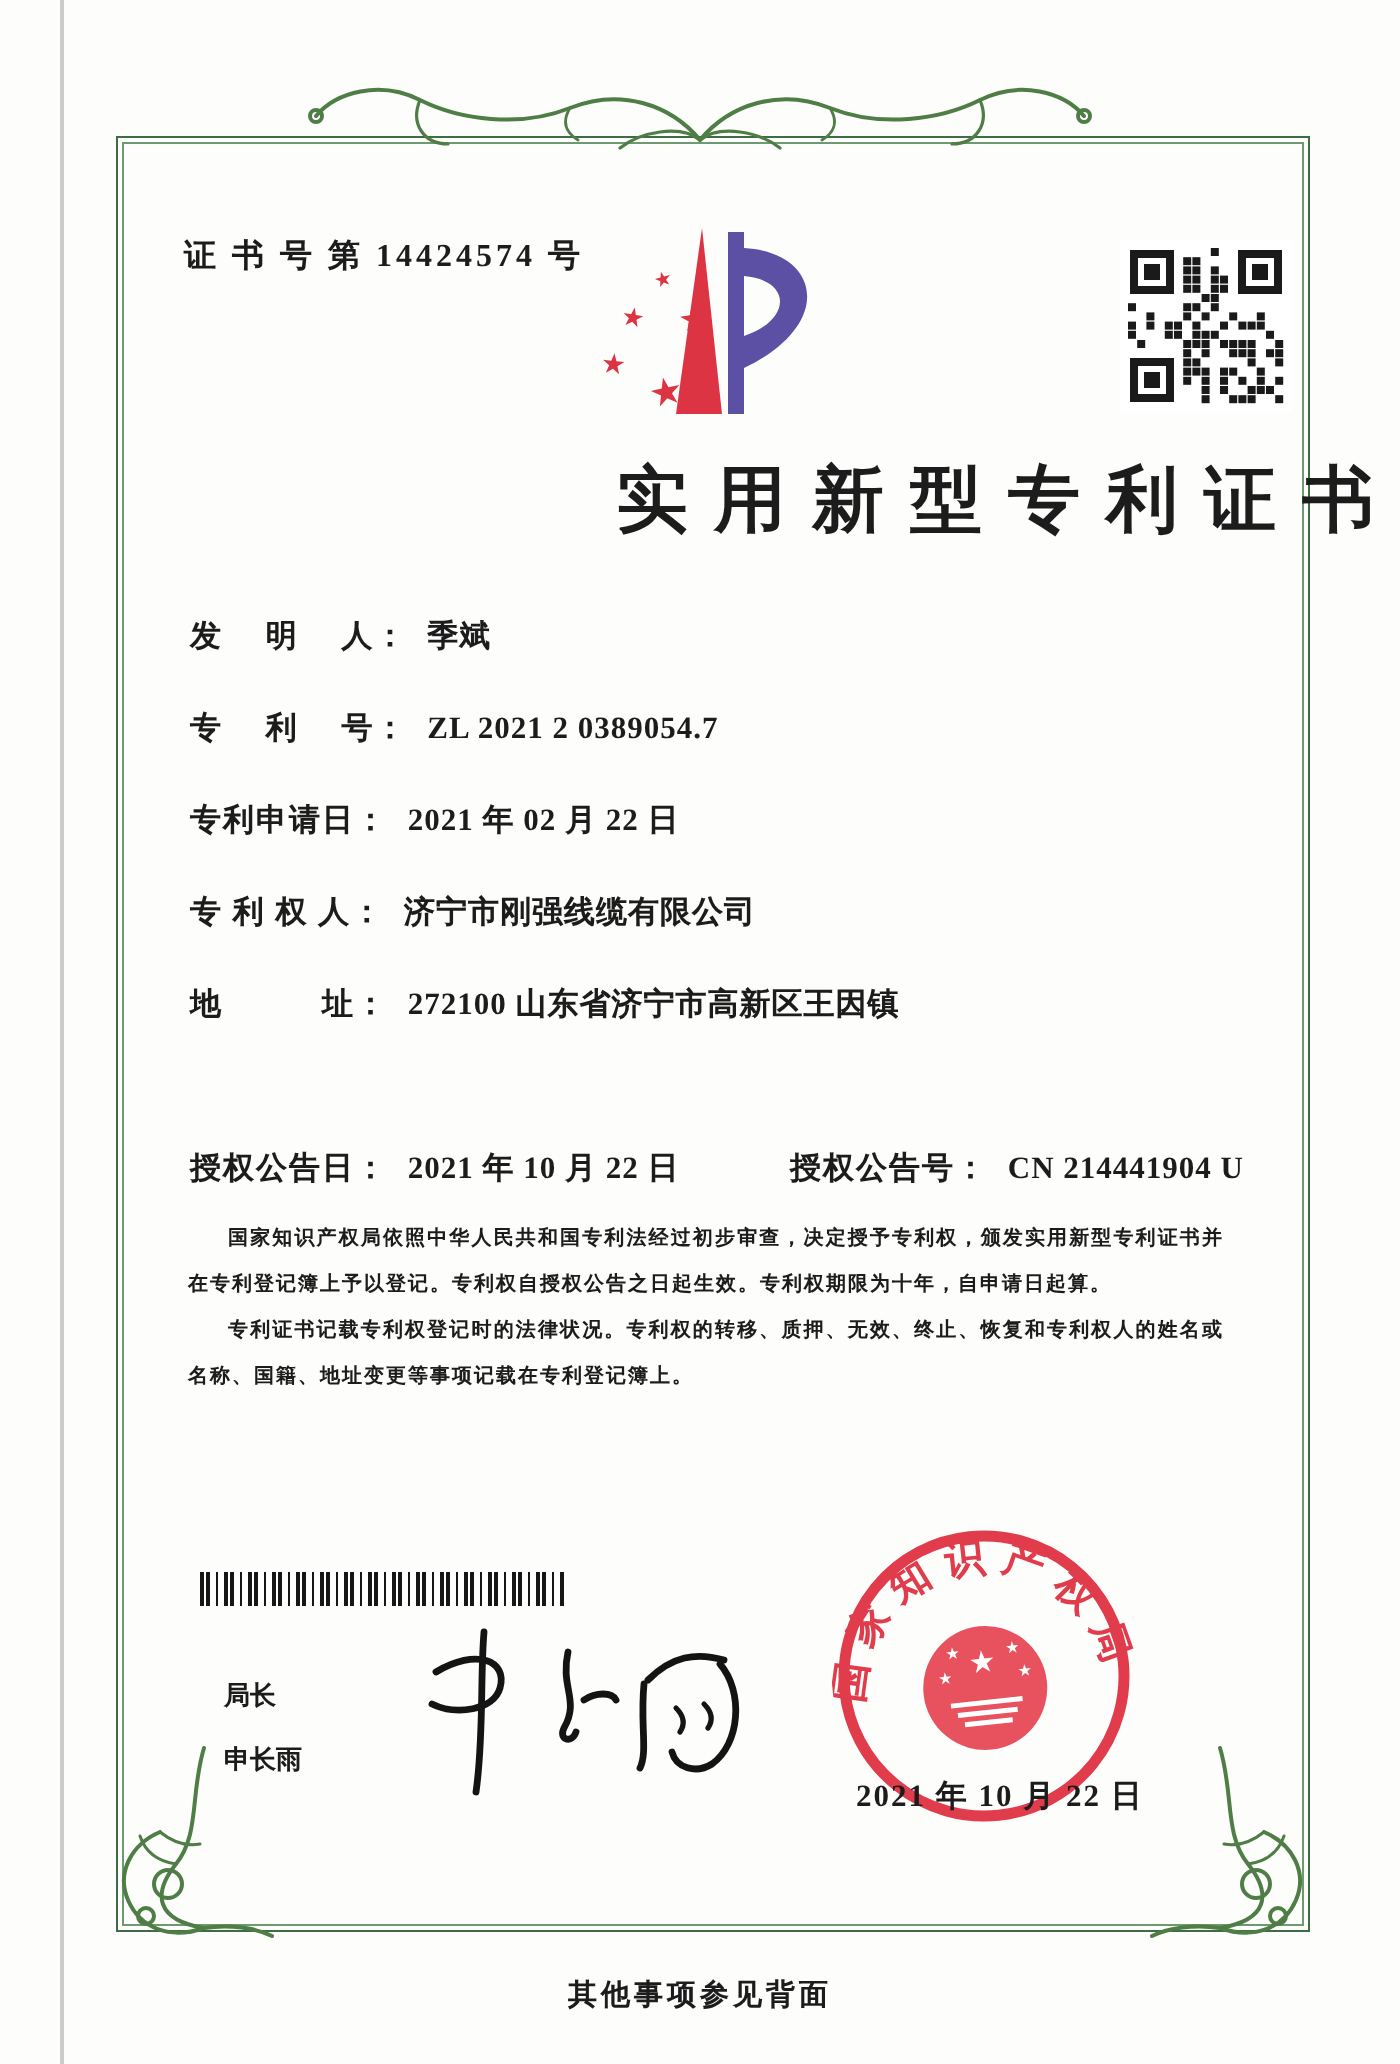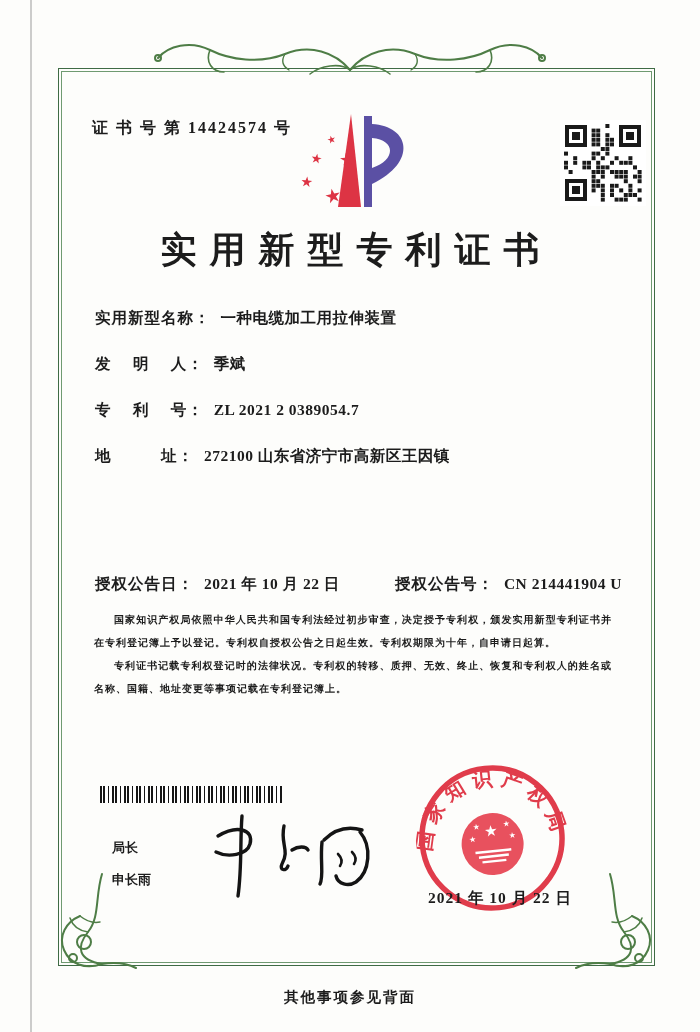--- a/index.html
+++ b/index.html
@@ -14,21 +14,21 @@
   .cert-border .inner { position:absolute; inset:2px; border:1px solid #6f9a71; }
 
   .flourish { position:absolute; }
   svg.line-art { stroke:#4e7d46; fill:none; stroke-width:2; stroke-linecap:round; }
 
   .cert-no { position:absolute; left:92px; top:118px; font-size:16px; font-weight:bold; letter-spacing:2px; }
 
   .logo { position:absolute; left:288px; top:110px; width:134px; height:104px; }
   .qr { position:absolute; left:560px; top:120px; width:86px; height:86px; background:#fff; }
 
-  .title { position:absolute; left:0; top:226px; width:100%; text-align:center;
+  .title { position:absolute; left:0; top:226px; width:100%; text-align:right;
     font-size:36px; font-weight:bold; letter-spacing:13px; text-indent:13px; }
 
   .fields { position:absolute; left:95px; top:308px; list-style:none; }
   .fields li { margin-bottom:25px; font-size:15.5px; white-space:nowrap; height:21px; }
   .f-label { font-weight:bold; letter-spacing:1px; }
   .f-value { font-weight:bold; letter-spacing:.5px; margin-left:6px; }
 
   .grant-row { position:absolute; left:95px; top:574px; width:520px; font-size:15.5px; white-space:nowrap; }
   .grant-right { position:absolute; left:300px; top:0; }
 
@@ -202,30 +202,34 @@
         <path d="M5,59h22v22h-22z M9,63v14h14v-14z" fill-rule="evenodd"></path>
         <rect x="12" y="66" width="8" height="8"></rect>
       </g>
     </svg>
   </div>
 
   <div class="title">实用新型专利证书</div>
 
   <ul class="fields">
     <li>
-      <span class="f-label">实用新型名称：</span>
-      <span class="f-value">一种电缆加工用拉伸装置</span>
-    </li>
-    <li>
       <span class="f-label">发　 明 　人：</span>
       <span class="f-value">季斌</span>
     </li>
     <li>
       <span class="f-label">专　 利 　号：</span>
       <span class="f-value">ZL 2021 2 0389054.7</span>
+    </li>
+    <li>
+      <span class="f-label">专利申请日：</span>
+      <span class="f-value">2021 年 02 月 22 日</span>
+    </li>
+    <li>
+      <span class="f-label">专 利 权 人：</span>
+      <span class="f-value">济宁市刚强线缆有限公司</span>
     </li>
     <li>
       <span class="f-label">地　　　址：</span>
       <span class="f-value">272100 山东省济宁市高新区王因镇</span>
     </li>
   </ul>
 
   <div class="grant-row">
     <span class="f-label">授权公告日：</span>
     <span class="f-value">2021 年 10 月 22 日</span>

